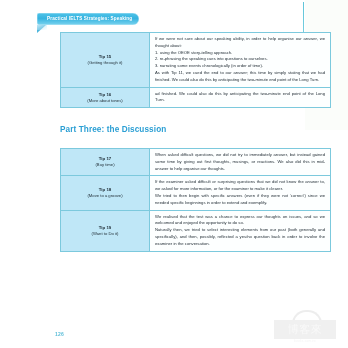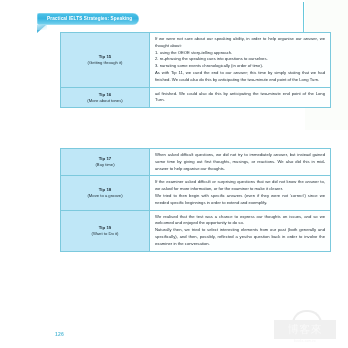--- a/index.html
+++ b/index.html
@@ -236,20 +236,21 @@
           <div class="tip-name">Tip 16</div>
           <div class="tip-sub">(More about tones)</div>
         </td>
         <td class="tip-body">
           <p>ad finished. We could also do this by anticipating the two-minute end point of the Long Turn.</p>
         </td>
       </tr>
     </tbody>
   </table>
 
+  <div class="section-heading">Part Three: the Discussion</div>
 
   <table class="tip-table" id="table-two">
     <tbody>
       <tr>
         <td class="tip-label">
           <div class="tip-name">Tip 17</div>
           <div class="tip-sub">(Buy time)</div>
         </td>
         <td class="tip-body">
           <p>When asked difficult questions, we did not try to immediately answer, but instead gained some time by giving out first thoughts, musings, or reactions. We also did this in mid-answer to help organise our thoughts.</p>

